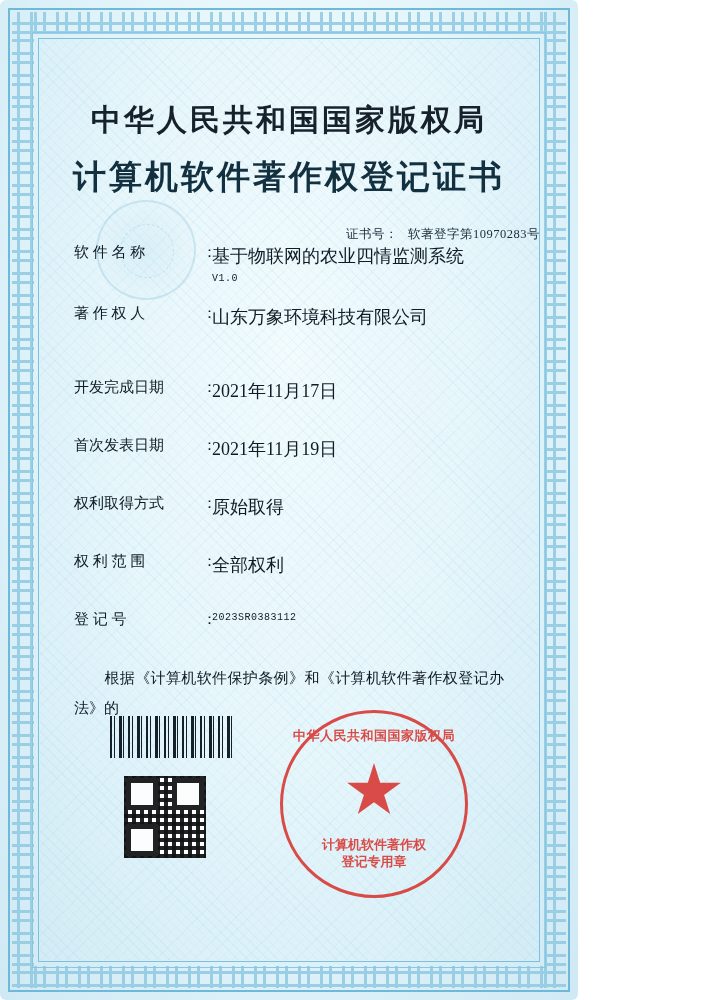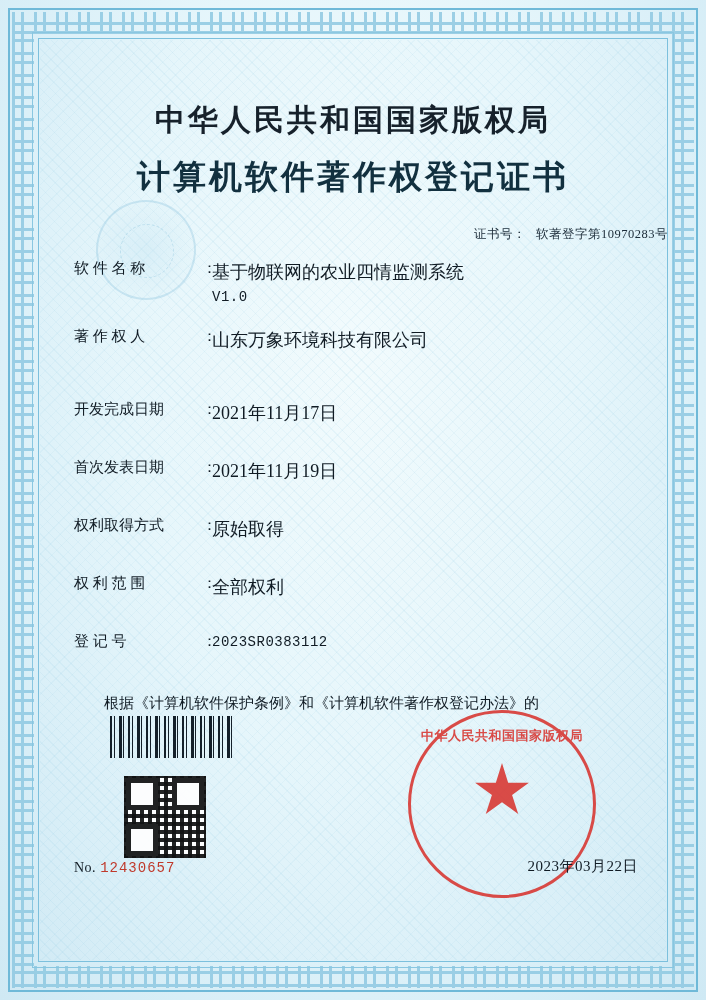--- a/index.html
+++ b/index.html
@@ -9,26 +9,27 @@
   body {
     width: 706px;
     height: 1000px;
     background: #ffffff;
     font-family: "Liberation Sans", sans-serif;
     overflow: hidden;
   }
 
   .certificate {
     position: relative;
-    width: 706px;
+    width: 578px;
     height: 1000px;
     background:
       radial-gradient(ellipse at 50% 35%, #f2fbfd 0%, #e6f6fb 45%, #dbf0f8 70%, #cfe9f4 100%);
     box-sizing: border-box;
     overflow: hidden;
+    border-radius: 6px;
   }
 
   
   .frame-outer {
     position: absolute;
     top: 8px; left: 8px; right: 8px; bottom: 8px;
     border: 2px solid #6fb9d8;
     box-sizing: border-box;
   }
   .frame-band {
@@ -128,21 +129,20 @@
     text-align: right;
     font-family: "Liberation Serif", serif;
     font-size: 12.5px;
     color: #1b2b38;
     margin-top: 26px;
     letter-spacing: 0.5px;
   }
   .cert-no .lbl { margin-right: 10px; }
 
   .fields {
-    margin-top: 16px;
     padding-left: 36px;
     padding-right: 30px;
   }
   .field-row {
     display: flex;
     align-items: flex-start;
     margin-bottom: 0;
     font-family: "Liberation Serif", serif;
     color: #101b24;
   }
@@ -158,21 +158,21 @@
     flex: 0 0 10px;
     font-size: 15px;
   }
   .field-value {
     font-size: 18px;
     line-height: 1.55;
     color: #101b24;
   }
   .field-value.mono {
     font-family: "Liberation Mono", monospace;
-    font-size: 14px;
+    font-size: 10px;
     letter-spacing: 0.5px;
   }
 
   .gap-sm { height: 18px; }
   .gap-lg { height: 46px; }
 
   .row-spaced { margin-bottom: 30px; }
 
   .statement {
     margin-top: 34px;
@@ -375,24 +375,21 @@
     </div>
 
     <div class="barcode"></div>
     <div class="qrcode">
         <div class="qr-bl"></div>
       </div>
 
     <div class="seal">
       <div class="seal-star"></div>
       <div class="seal-arc" style="position:absolute;left:0;top:14px;width:182px;text-align:center;font-size:13px;letter-spacing:0.5px;">中华人民共和国国家版权局</div>
+      <div class="seal-bottom">
+        <div>计算机软件著作权</div>
+        <div>登记专用章</div>
+      </div>
     </div>
 
-    <div class="footer">
-      <div class="serial">
-        <span>No.</span>
-        <span class="num">12430657</span>
-      </div>
-      <div class="issue-date">2023年03月22日</div>
-    </div>
 
   </div>
 </div>
 
 </body></html>

